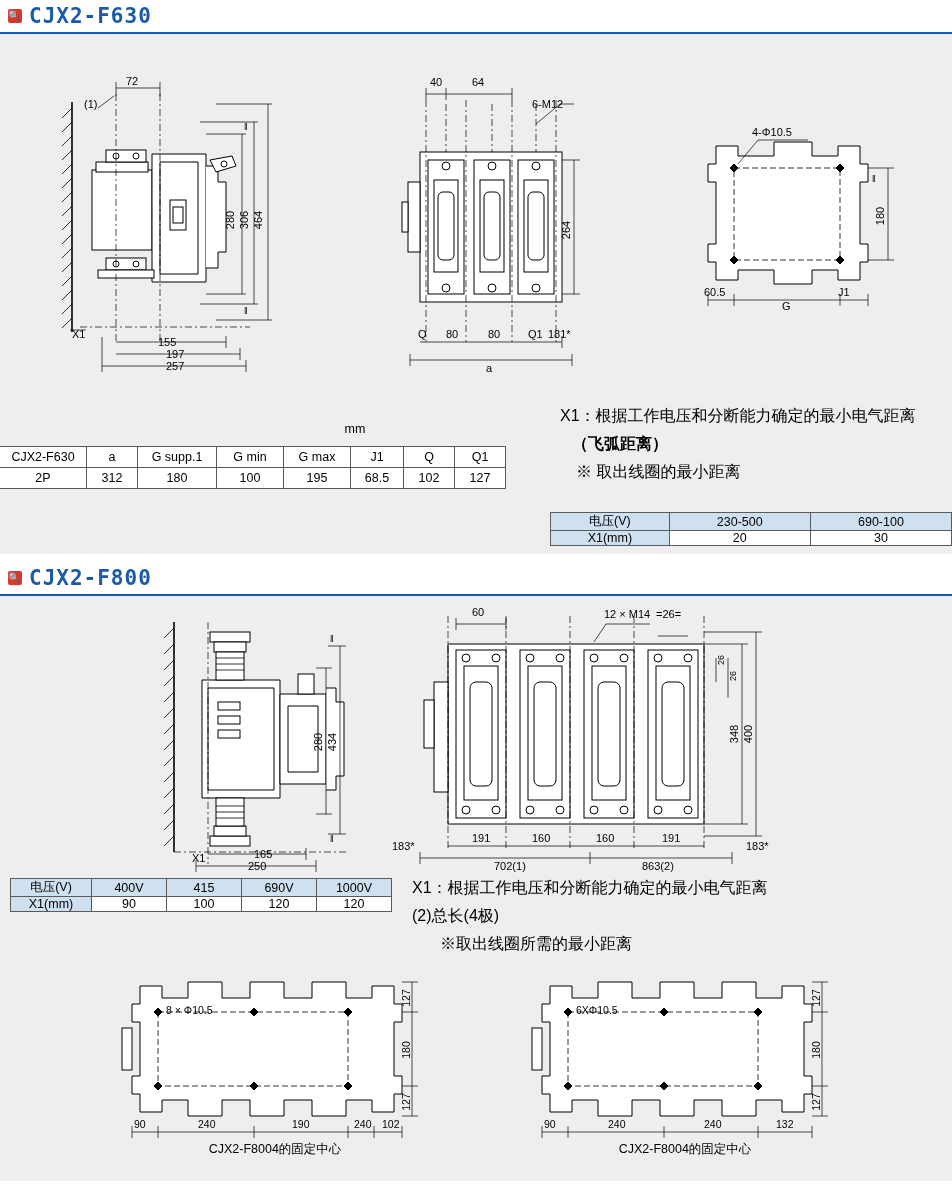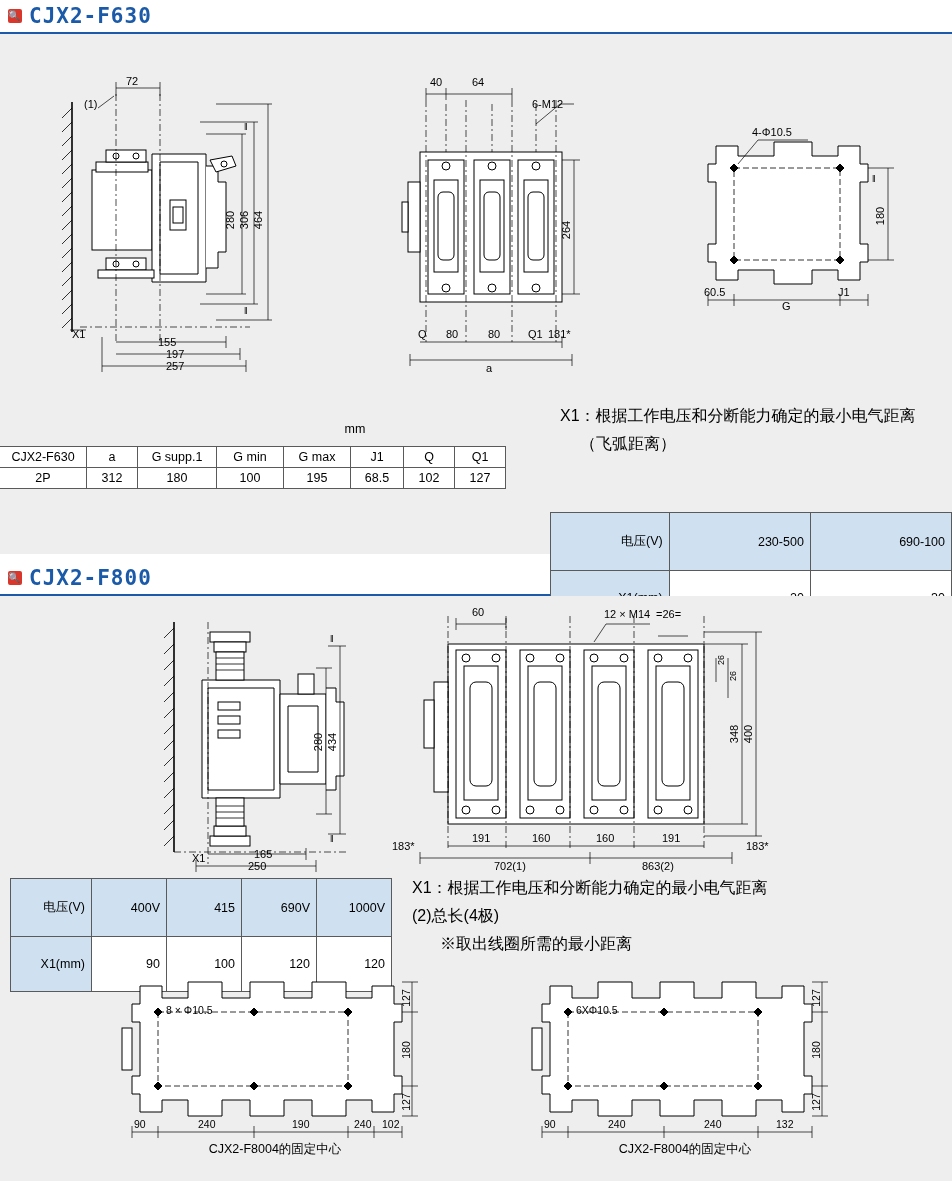--- a/index.html
+++ b/index.html
@@ -39,21 +39,21 @@
   .dimtbl td,.dimtbl th{
     border:1px solid #5a5a5a;
     text-align:center;
     padding:3px 4px;
     font-weight:normal;
     background:#ffffff;
   }
   .dimtbl th{background:#ffffff;}
   .voltbl{border-collapse:collapse;font-size:12.5px;}
   .voltbl td{
-    border:1px solid #5a5a5a;text-align:right;padding:20px 6px;background:#ffffff;
+    border:1px solid #5a5a5a;text-align:center;padding:0 6px;background:#ffffff;
   }
   .voltbl tr:first-child td{background:#cfe0f0;}
   .voltbl tr:first-child td:first-child{background:#cfe0f0;}
   .voltbl td:first-child{background:#cfe0f0;}
   .notes{font-size:16px;line-height:1.75;}
   .mm-label{font-size:12.5px;text-align:center;}
   .cap{font-size:12.5px;text-align:center;}
   .abs{position:absolute;}
 </style>
 </head>
@@ -292,21 +292,22 @@
       <td>195</td>
       <td>68.5</td>
       <td>102</td>
       <td>127</td>
     </tr>
   </tbody>
     </table>
 
   <div class="abs notes" style="left:560px;top:368px;width:380px;">
     <div>X1：根据工作电压和分断能力确定的最小电气距离</div>
-    <div style="margin-left:20px;">（飞弧距离）</div>
+    <div style="margin-left:12px;font-weight:bold;">（飞弧距离）</div>
+    <div style="margin-left:16px;">※  取出线圈的最小距离</div>
   </div>
 
   <table class="voltbl abs" style="left:550px;top:478px;">
     <tbody>
         <tr>
       <td style="width:108px">电压(V)</td>
       <td style="width:132px">230-500</td>
       <td style="width:132px">690-100</td>
     </tr>
     <tr>

